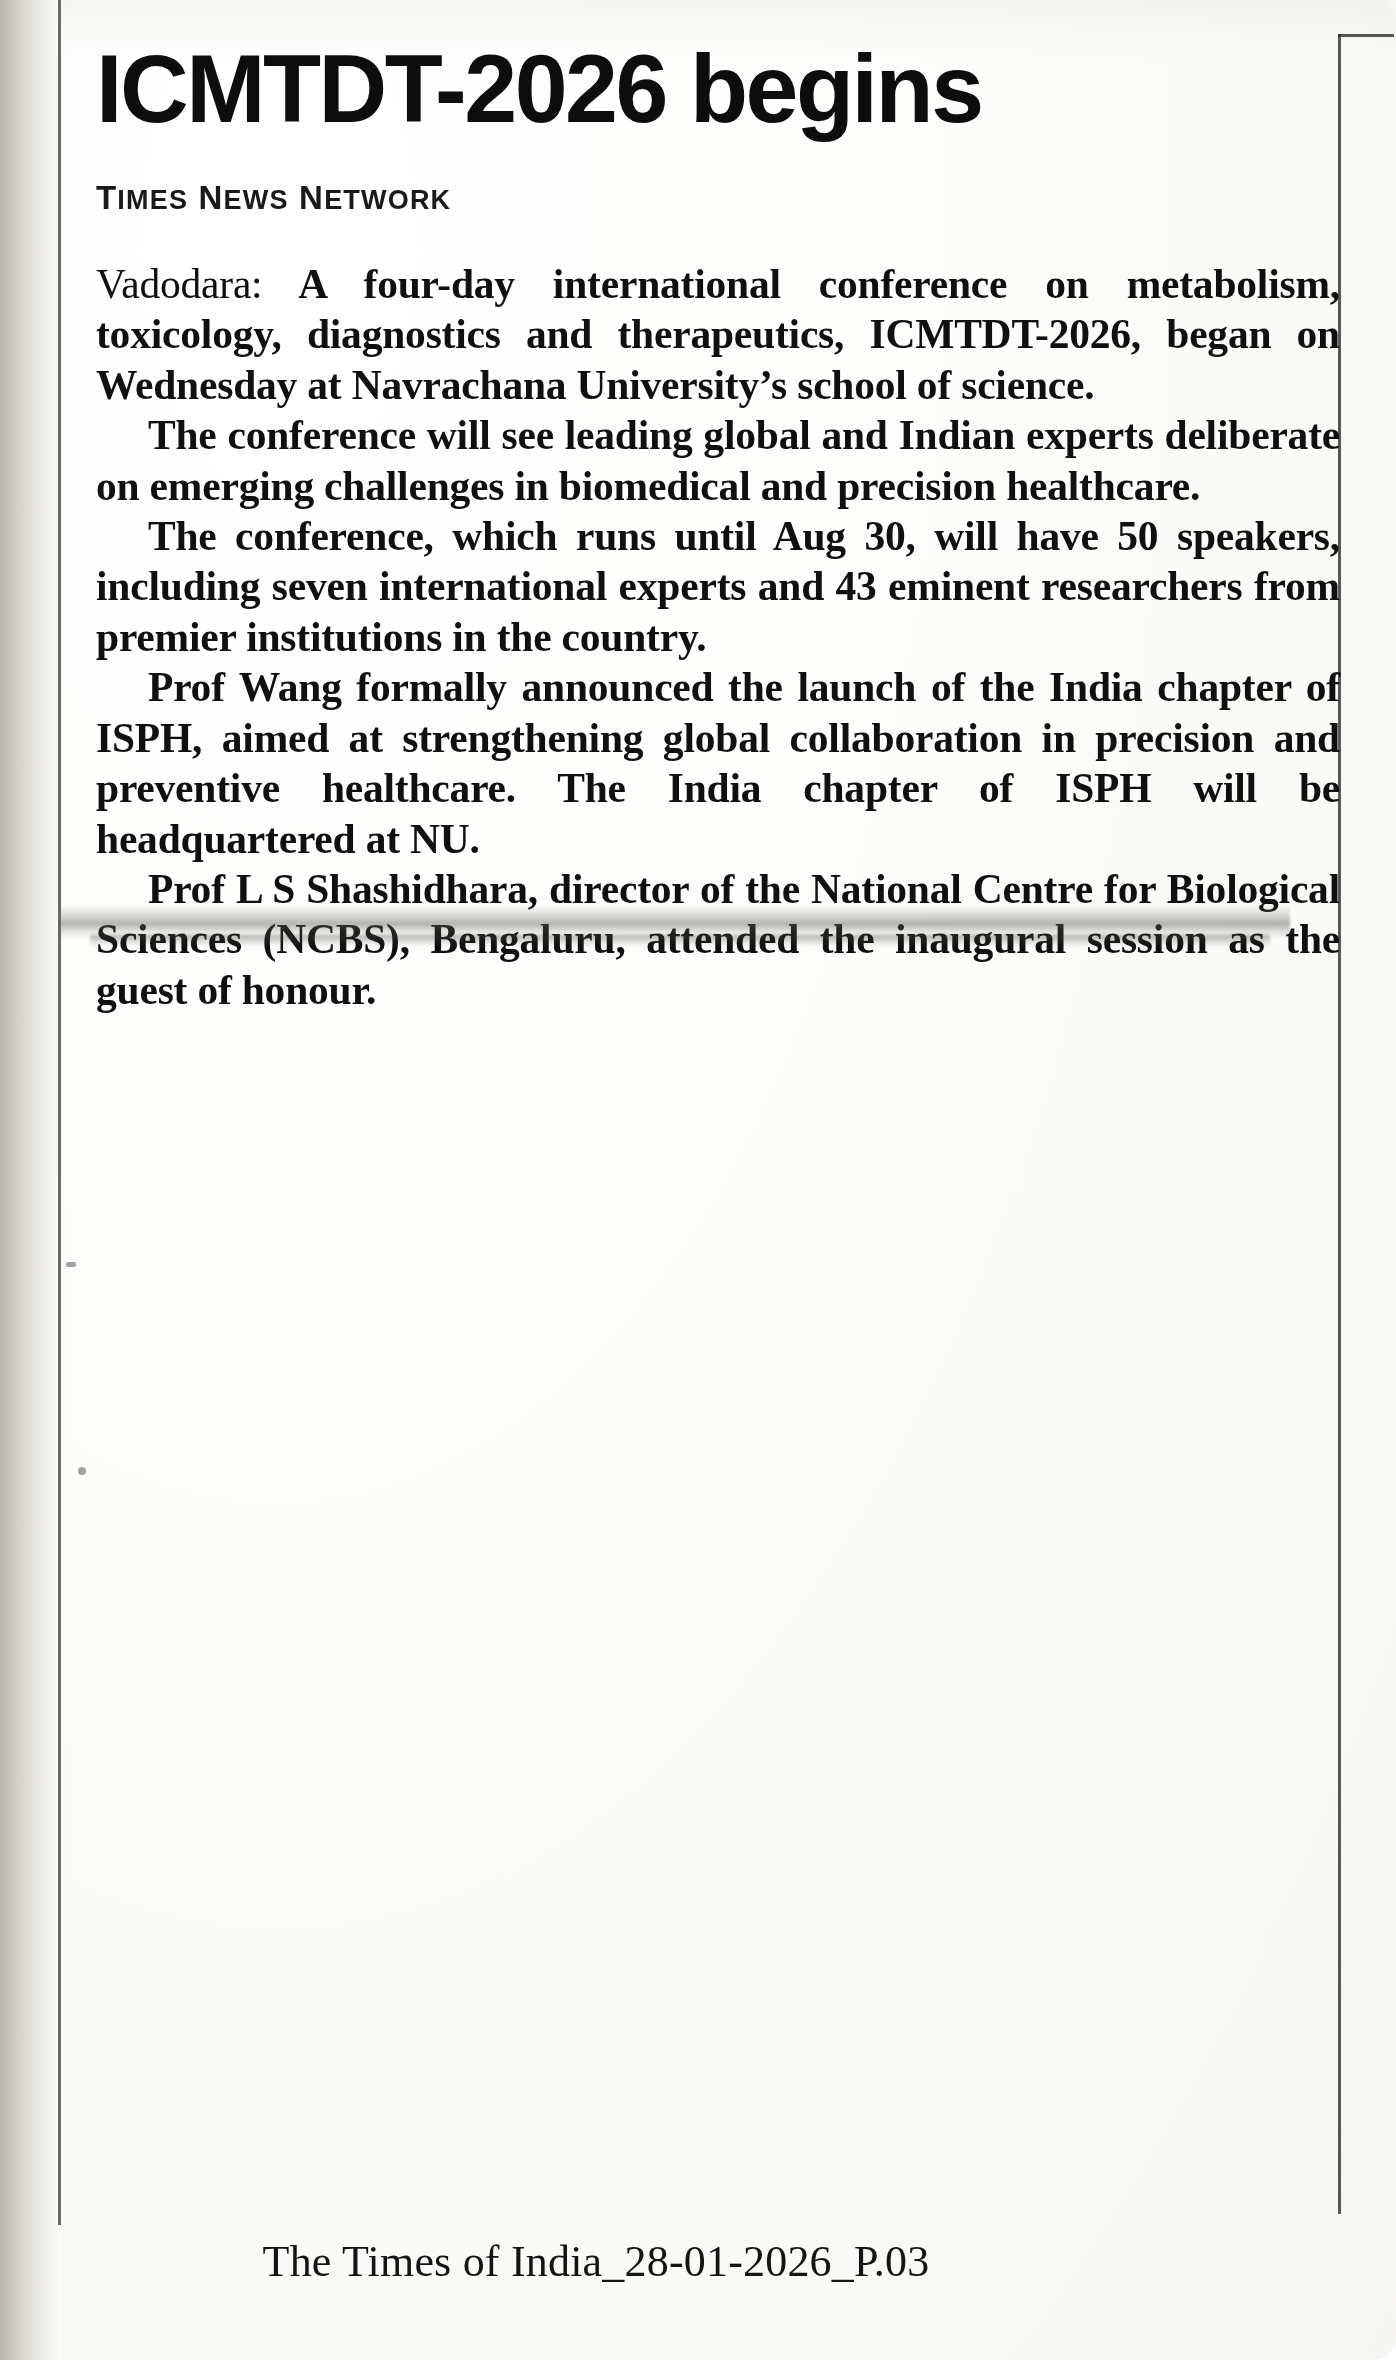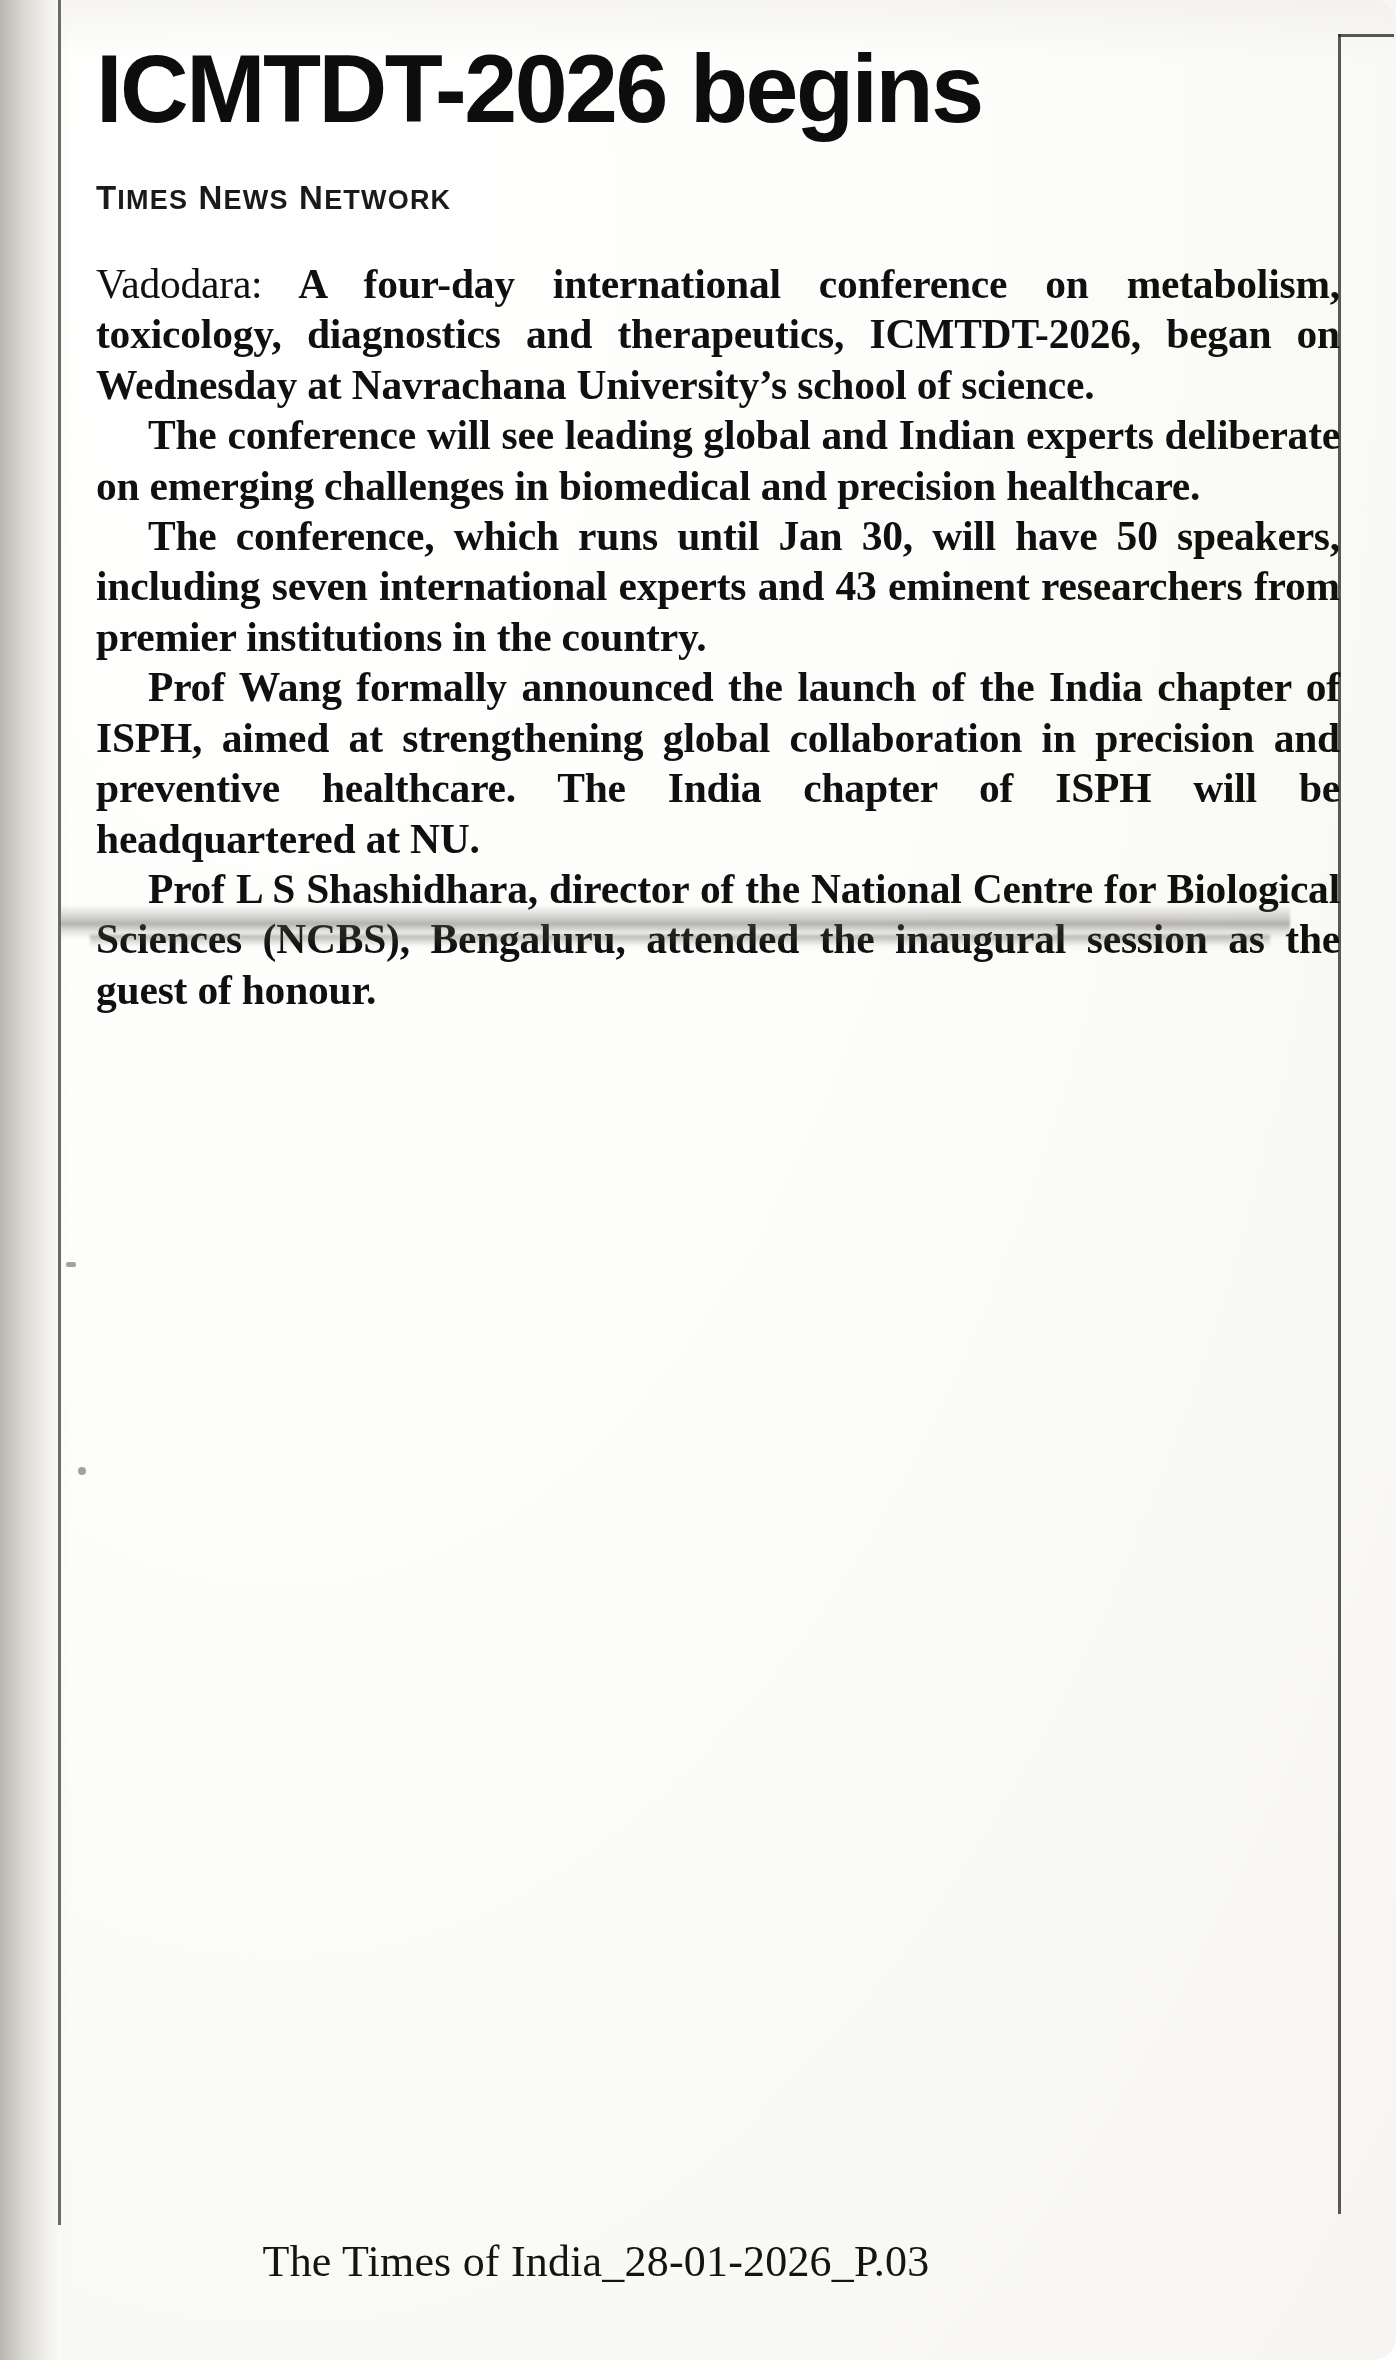--- a/index.html
+++ b/index.html
@@ -185,21 +185,21 @@
 
     <div class="byline">
       <span>T</span><span class="small-caps">IMES</span>
       <span>N</span><span class="small-caps">EWS</span>
       <span>N</span><span class="small-caps">ETWORK</span>
     </div>
 
     <div class="body">
       <p class="first"><span class="lede-city">Vadodara:</span> <span>A four-day international conference on metabolism, toxicology, diagnostics and therapeutics, ICMTDT-2026, began on Wednesday at Navrachana University’s school of science.</span></p>
       <p>The conference will see leading global and Indian experts deliberate on emerging challenges in biomedical and precision healthcare.</p>
-      <p>The conference, which runs until Jan 30, will have 50 speakers, including seven international experts and 43 eminent researchers from premier institutions in the country.</p>
+      <p>The conference, which runs until Aug 30, will have 50 speakers, including seven international experts and 43 eminent researchers from premier institutions in the country.</p>
       <p>Prof Wang formally announced the launch of the India chapter of ISPH, aimed at strengthening global collaboration in precision and preventive healthcare. The India chapter of ISPH will be headquartered at NU.</p>
       <p>Prof L S Shashidhara, director of the National Centre for Biological Sciences (NCBS), Bengaluru, attended the inaugural session as the guest of honour.</p>
     </div>
   </div>
 
   <div class="smudge"></div>
   <div class="smudge2"></div>
 
   <div class="mark" style="left:66px; top:1262px; width:10px; height:5px;"></div>
   <div class="mark" style="left:78px; top:1467px; width:8px; height:8px; border-radius:50%;"></div>

